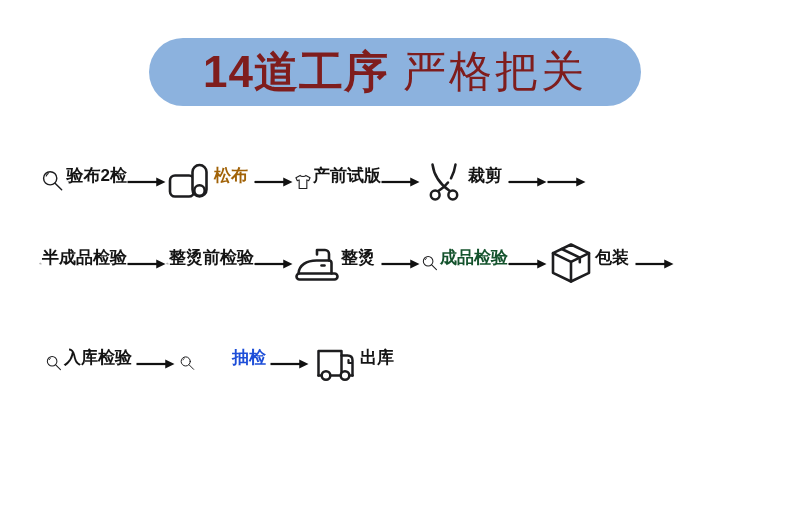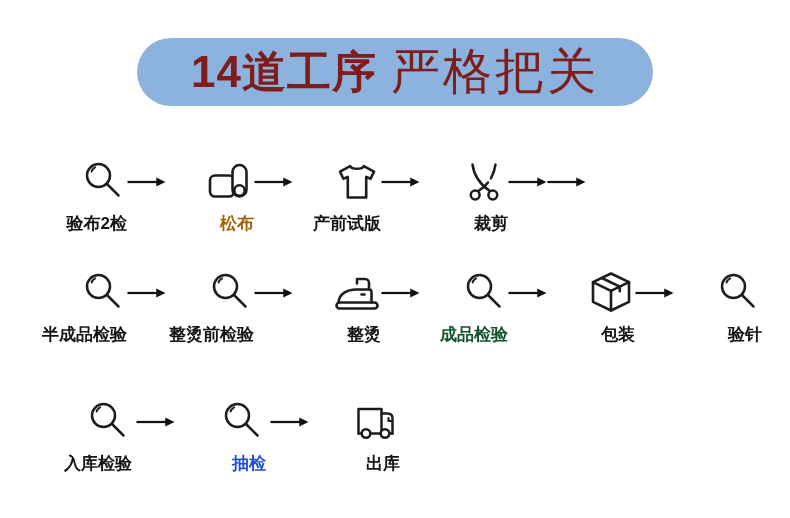--- a/index.html
+++ b/index.html
@@ -22,40 +22,40 @@
     align-items: center;
     justify-content: center;
     white-space: nowrap;
   }
   .banner .t-bold {
     font-size: 44px;
     font-weight: 800;
     letter-spacing: 1px;
   }
   .banner .t-light {
-    font-size: 49px;
+    font-size: 43px;
     font-weight: 400;
     letter-spacing: 3px;
     margin-left: 14px;
   }
   
   #flow { width: 100%; }
   .row {
     display: flex;
     align-items: flex-start;
     padding-left: 39px;
   }
   .row-1 { margin-top: 52px; }
   .row-2 { margin-top: 34px; }
   .row-3 { margin-top: 52px; padding-left: 44px; }
   .step {
     width: 88px;
     display: flex;
-    flex-direction: column;
-    align-items: flex-end;
+    flex-direction: row;
+    align-items: flex-start;
     flex: 0 0 auto;
   }
   .icon-box { width: 48px; height: 48px; color: #1d1d1f; }
   .icon-box svg { width: 100%; height: 100%; display: block; }
   .step-label {
     margin-top: 7px;
     font-size: 17px;
     font-weight: 600;
     color: #141414;
     white-space: nowrap;
@@ -229,30 +229,20 @@
   </svg>
           </div>
           <div class="step-label" style="color: rgb(20, 20, 20);">包装</div>
         </div>
         <div class="arrow-box">
           <svg viewBox="0 0 40 12">
     <line x1="0.5" y1="6" x2="31" y2="6" stroke="#111111" stroke-width="2.3"></line>
     <polygon points="30,1.5 39.5,6 30,10.5" fill="#111111"></polygon>
   </svg>
         </div>
-        <div class="step">
-          <div class="icon-box" style="color: rgb(29, 29, 31);">
-            <svg viewBox="0 0 48 48" fill="none" stroke="currentColor" stroke-width="2.5" stroke-linecap="round" stroke-linejoin="round">
-    <circle cx="19.5" cy="17.5" r="11.5"></circle>
-    <path d="M28 26 L39.5 37.5"></path>
-    <path d="M12.6 13.6 c.5 -1.9 1.8 -3.4 3.5 -4.3" stroke-width="2"></path>
-  </svg>
-          </div>
-          <div class="step-label" style="color: rgb(20, 20, 20);">验针</div>
-        </div>
       </div>
       <div class="row row-3">
         <div class="step">
           <div class="icon-box" style="color: rgb(29, 29, 31);">
             <svg viewBox="0 0 48 48" fill="none" stroke="currentColor" stroke-width="2.5" stroke-linecap="round" stroke-linejoin="round">
     <circle cx="19.5" cy="17.5" r="11.5"></circle>
     <path d="M28 26 L39.5 37.5"></path>
     <path d="M12.6 13.6 c.5 -1.9 1.8 -3.4 3.5 -4.3" stroke-width="2"></path>
   </svg>
           </div>

